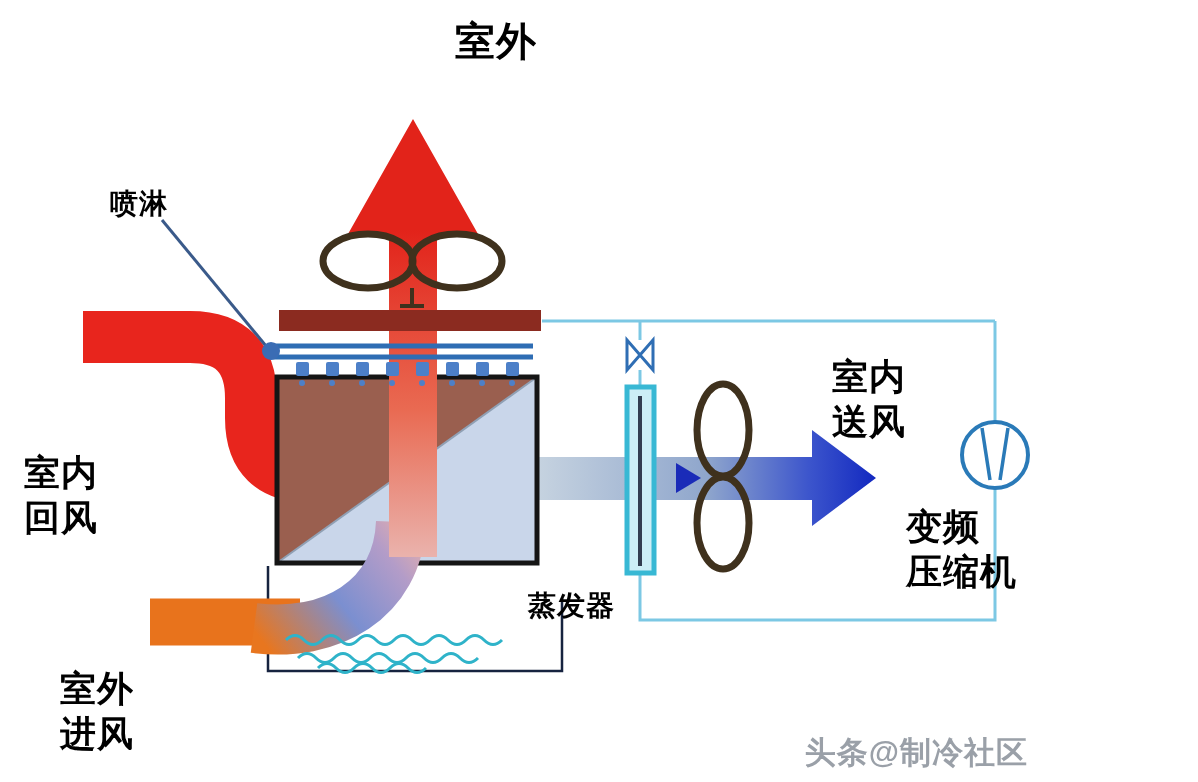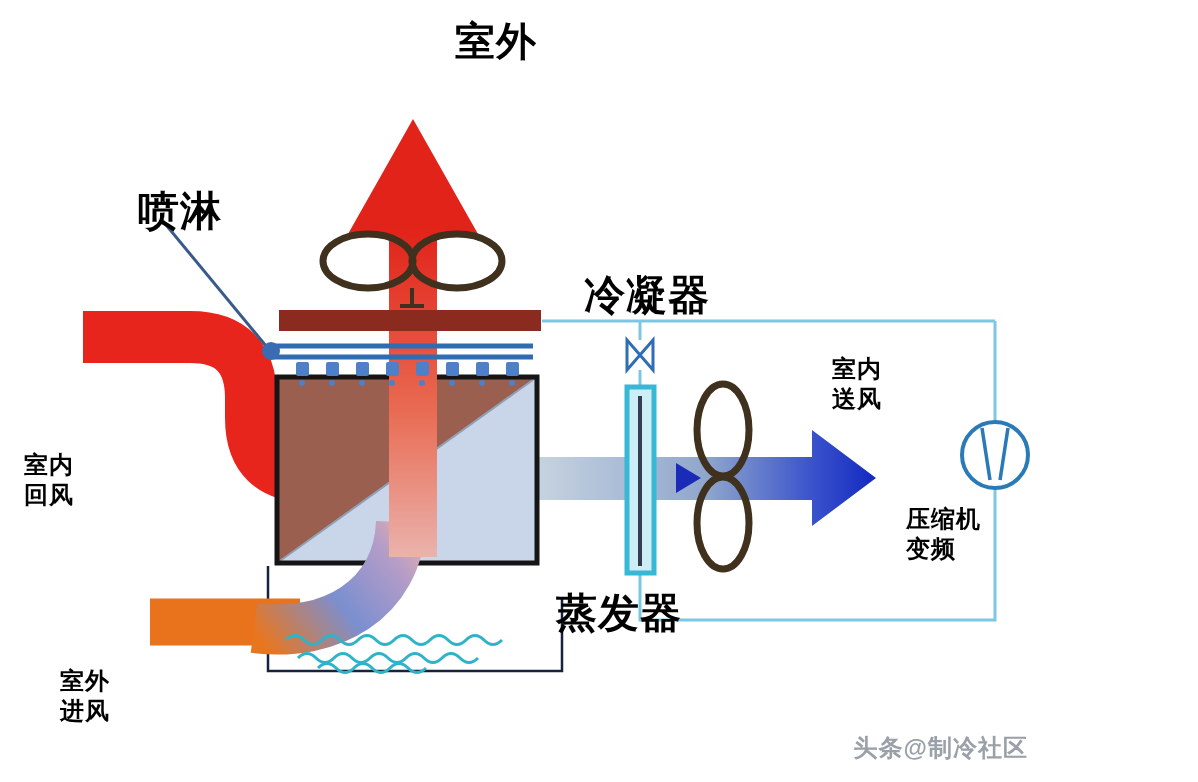--- a/index.html
+++ b/index.html
@@ -13,27 +13,27 @@
   #stage svg{position:absolute;left:0;top:0;}
   .lbl{
     position:absolute;
     color:#000;
     font-weight:700;
     line-height:1.25;
     white-space:nowrap;
     letter-spacing:1px;
   }
   .lbl.big{font-size:40px;}
-  .lbl.mid{font-size:24px;}
-  .lbl.sm{font-size:41px;margin-left:28px;}
+  .lbl.mid{font-size:36px;}
+  .lbl.sm{font-size:28px;}
   .lbl.center{text-align:center;}
   .watermark{
     position:absolute;
     right:16px;top:732px;
-    font-size:24px;
+    font-size:31px;
     font-weight:700;
     color:#9aa0a8;
     letter-spacing:1px;
   }
 </style>
 </head>
 <body>
 
 <div id="stage">
 
@@ -150,41 +150,38 @@
   </svg>
 
   <div class="lbl big center" style="left:448px;top:16px;width:96px;">
     <div>室外</div>
   </div>
 
   <div class="lbl sm" style="left:110px;top:186px;">
     <span>喷淋</span>
   </div>
 
-  <div class="lbl sm" style="left:556px;top:270px;">
-    <span>冷凝器</span>
-  </div>
 
   <div class="lbl mid" style="left:24px;top:450px;">
     <div>室内</div>
     <div>回风</div>
   </div>
 
   <div class="lbl mid" style="left:832px;top:354px;">
     <div>室内</div>
     <div>送风</div>
   </div>
 
   <div class="lbl sm" style="left:528px;top:588px;">
     <span>蒸发器</span>
   </div>
 
   <div class="lbl mid" style="left:906px;top:504px;">
+    <div>变频</div>
     <div>压缩机</div>
-    <div>变频</div>
   </div>
 
   <div class="lbl mid" style="left:60px;top:666px;">
     <div>室外</div>
     <div>进风</div>
   </div>
 
   <div class="watermark">
     <span>头条@制冷社区</span>
   </div>

